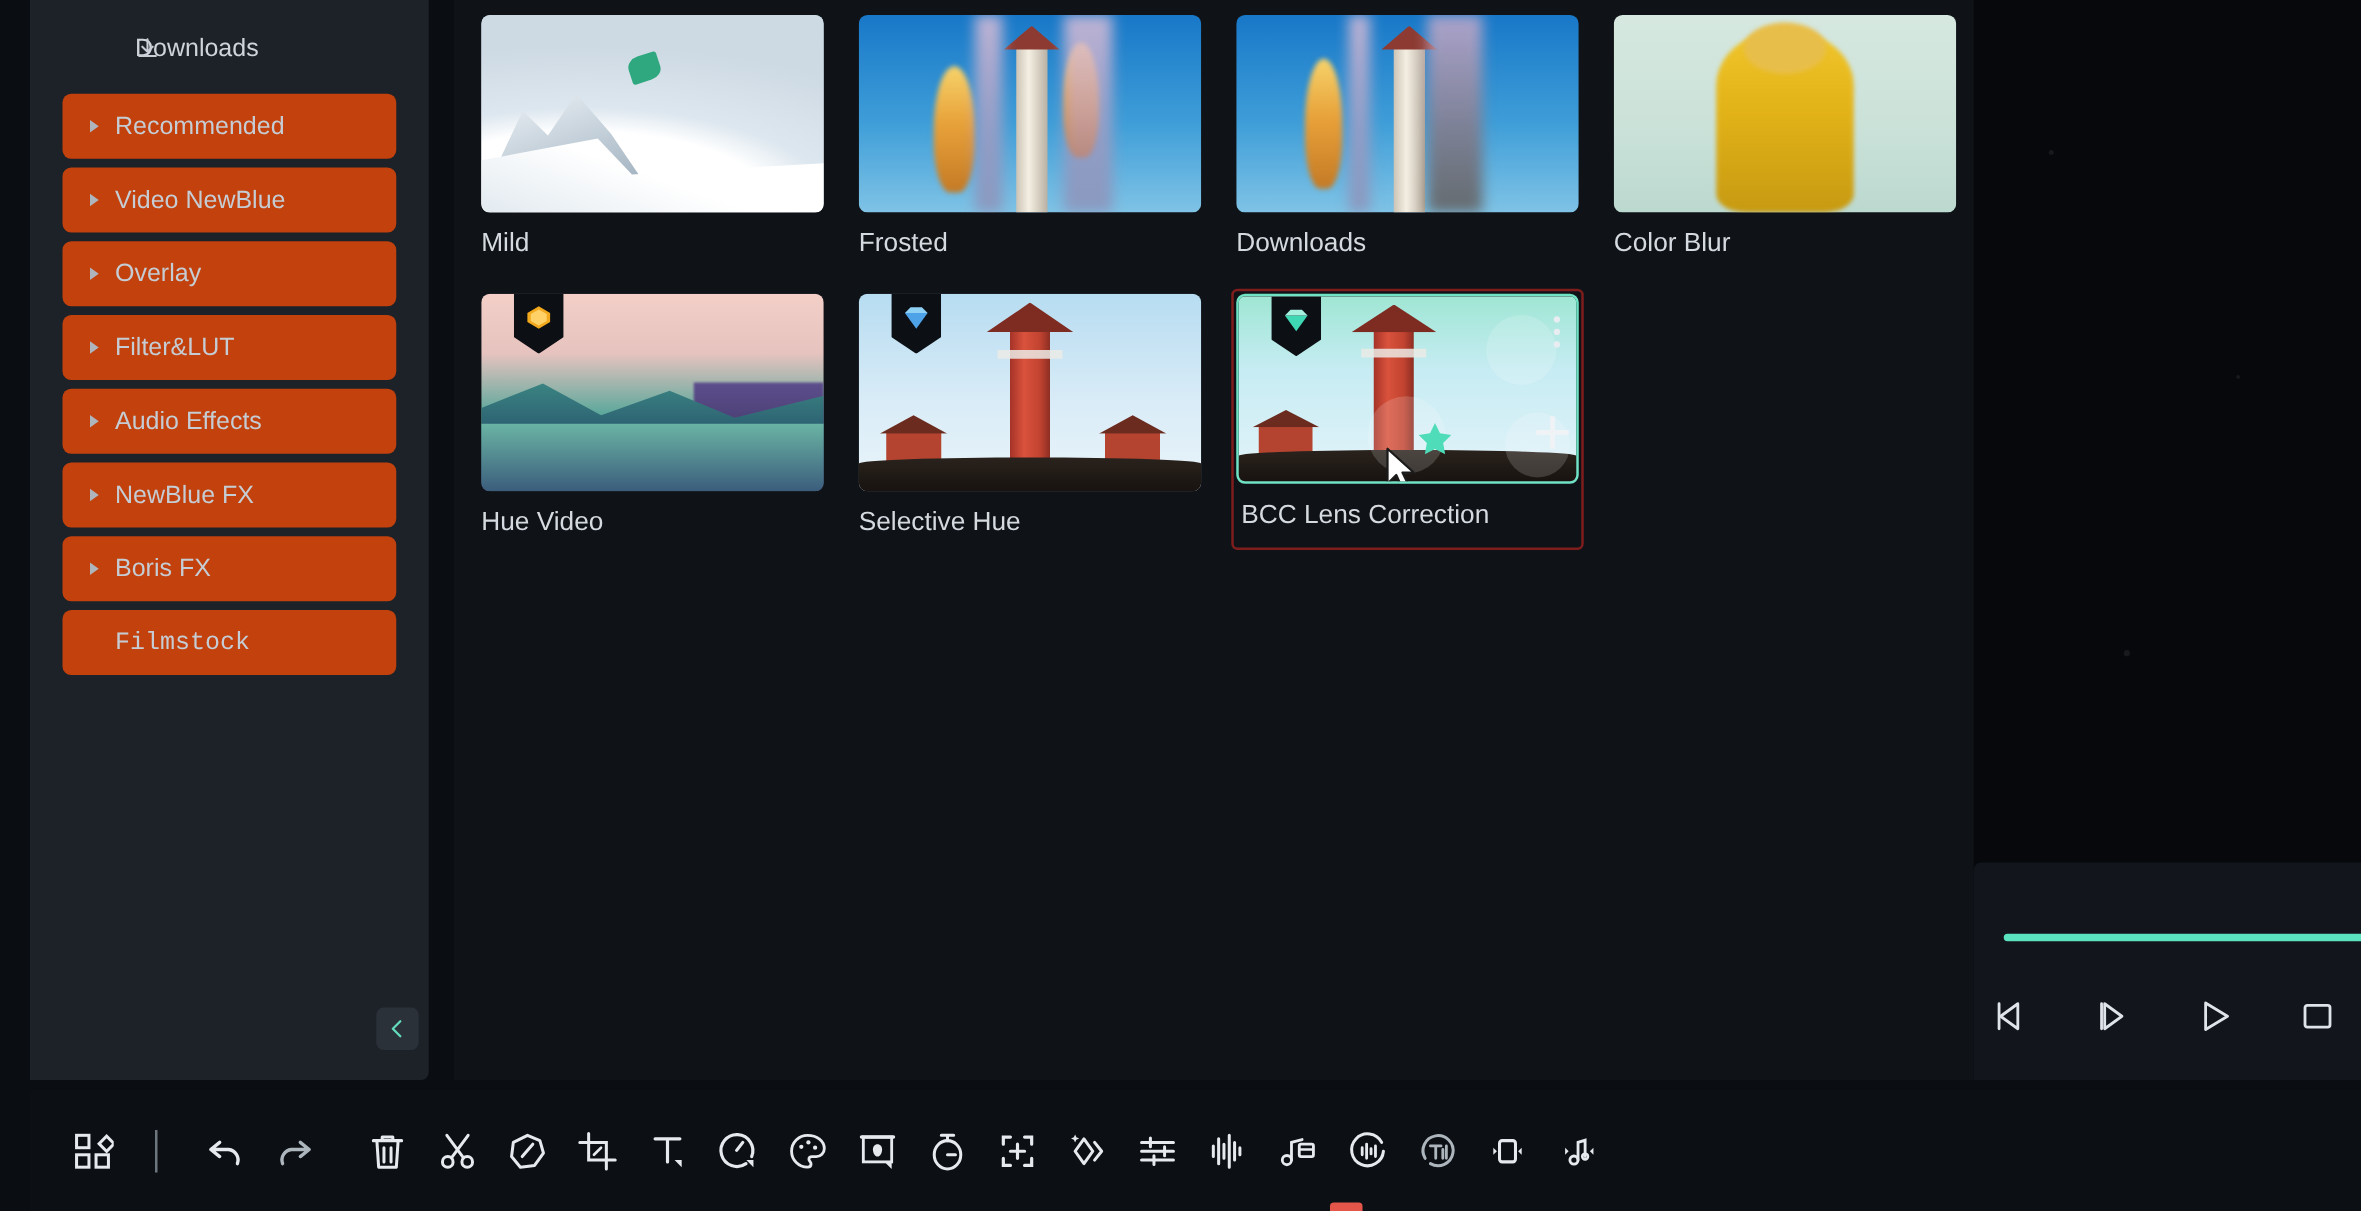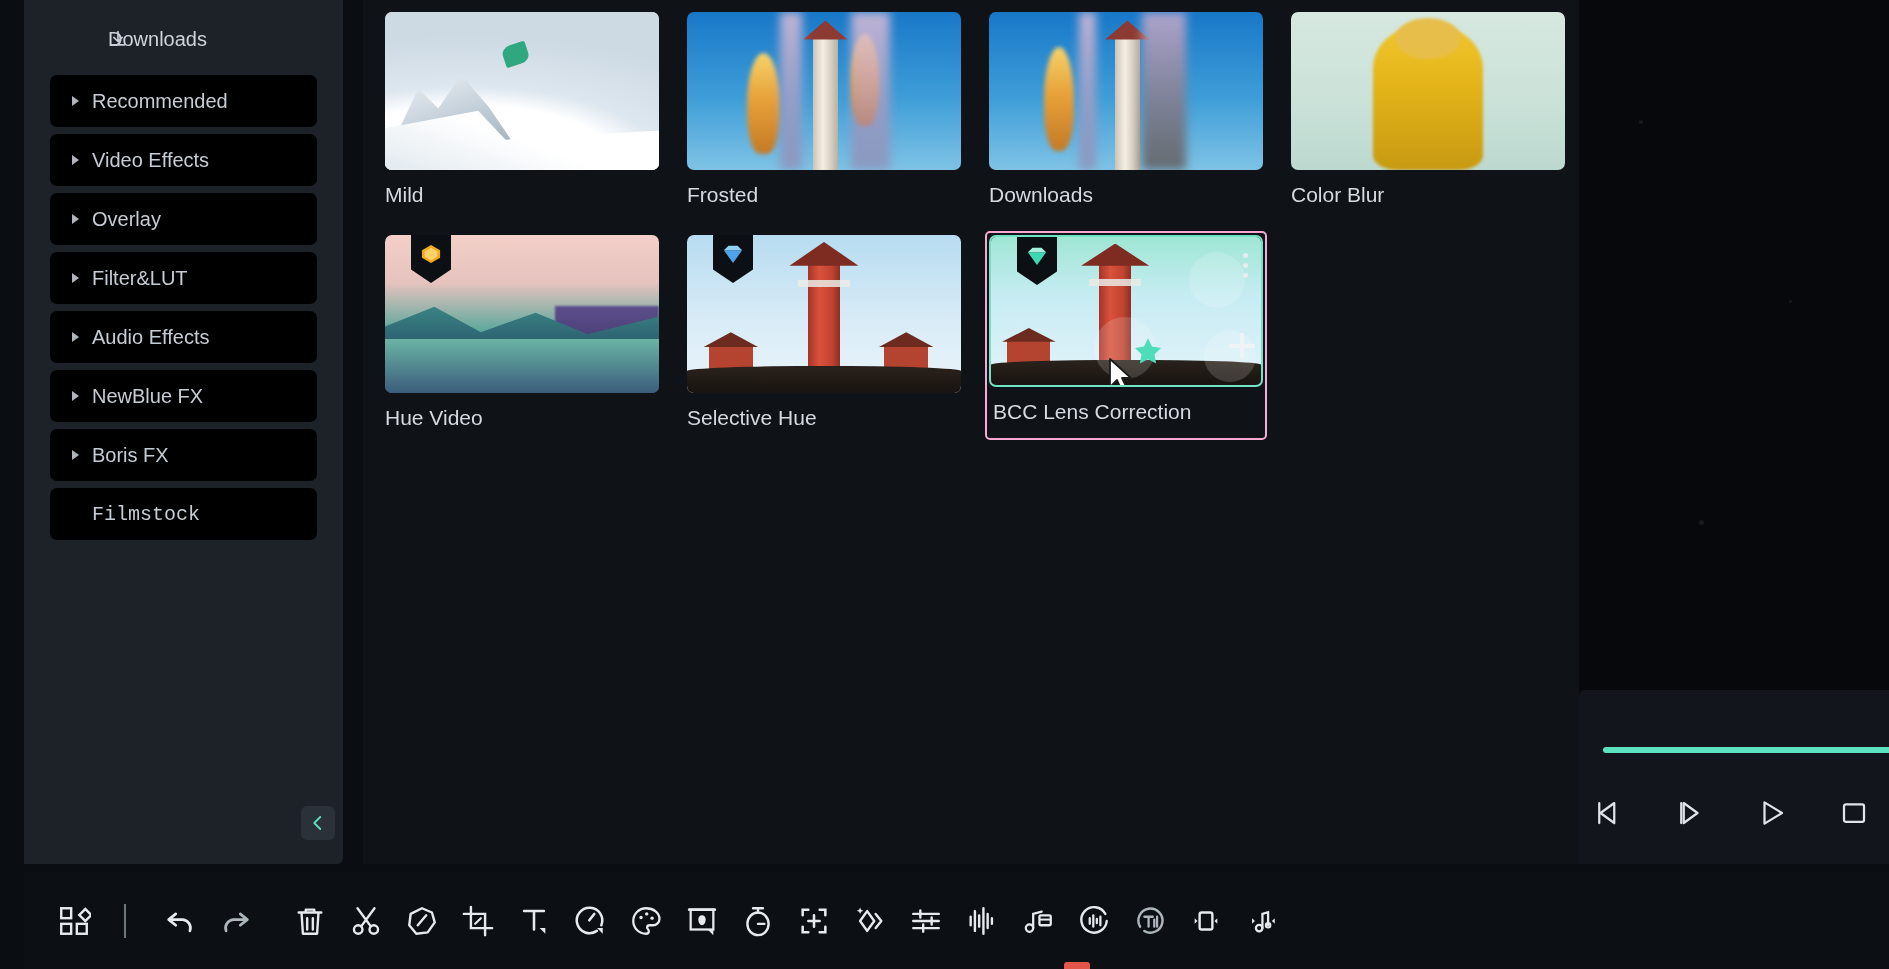--- a/index.html
+++ b/index.html
@@ -34,21 +34,21 @@
     border-radius: 7px;
   }
   .dl-icon { position: absolute; left: 84px; width: 20px; height: 20px; }
   .side-item {
     position: relative;
     display: flex; align-items: center;
     height: 52px;
     margin: 7px 26px;
     padding-left: 42px;
     border-radius: 7px;
-    background: #000000;
+    background: #c2410c;
     color: #c6ccd3;
     font-size: 20px;
     cursor: pointer;
   }
   .side-item .caret {
     position: absolute; left: 22px; top: 50%;
     transform: translateY(-50%);
     width: 0; height: 0;
     border-left: 7px solid #aeb5bd;
     border-top: 5px solid transparent;
@@ -72,21 +72,21 @@
     padding: 8px 0 0 18px;
   }
   .grid { display: flex; flex-wrap: wrap; }
   .cell {
     width: 282px;
     margin: 0 20px 14px 0;
     padding: 4px;
     border-radius: 5px;
     position: relative;
   }
-  .cell.selected { border: 2px solid #f9a8d4; padding: 2px; }
+  .cell.selected { border: 2px solid #7f1d1d; padding: 2px; }
   .thumb {
     position: relative;
     width: 100%; height: 158px;
     border-radius: 7px;
     overflow: hidden;
   }
   .cell.selected .thumb {
     border: 2px solid #6fe3c4;
     height: 152px;
   }
@@ -334,21 +334,21 @@
       </svg>
       <span>Downloads</span>
     </div>
 
     <div class="side-item">
       <span class="caret"></span>
       <span>Recommended</span>
     </div>
     <div class="side-item">
       <span class="caret"></span>
-      <span>Video Effects</span>
+      <span>Video NewBlue</span>
     </div>
     <div class="side-item">
       <span class="caret"></span>
       <span>Overlay</span>
     </div>
     <div class="side-item">
       <span class="caret"></span>
       <span>Filter&amp;LUT</span>
     </div>
     <div class="side-item">

